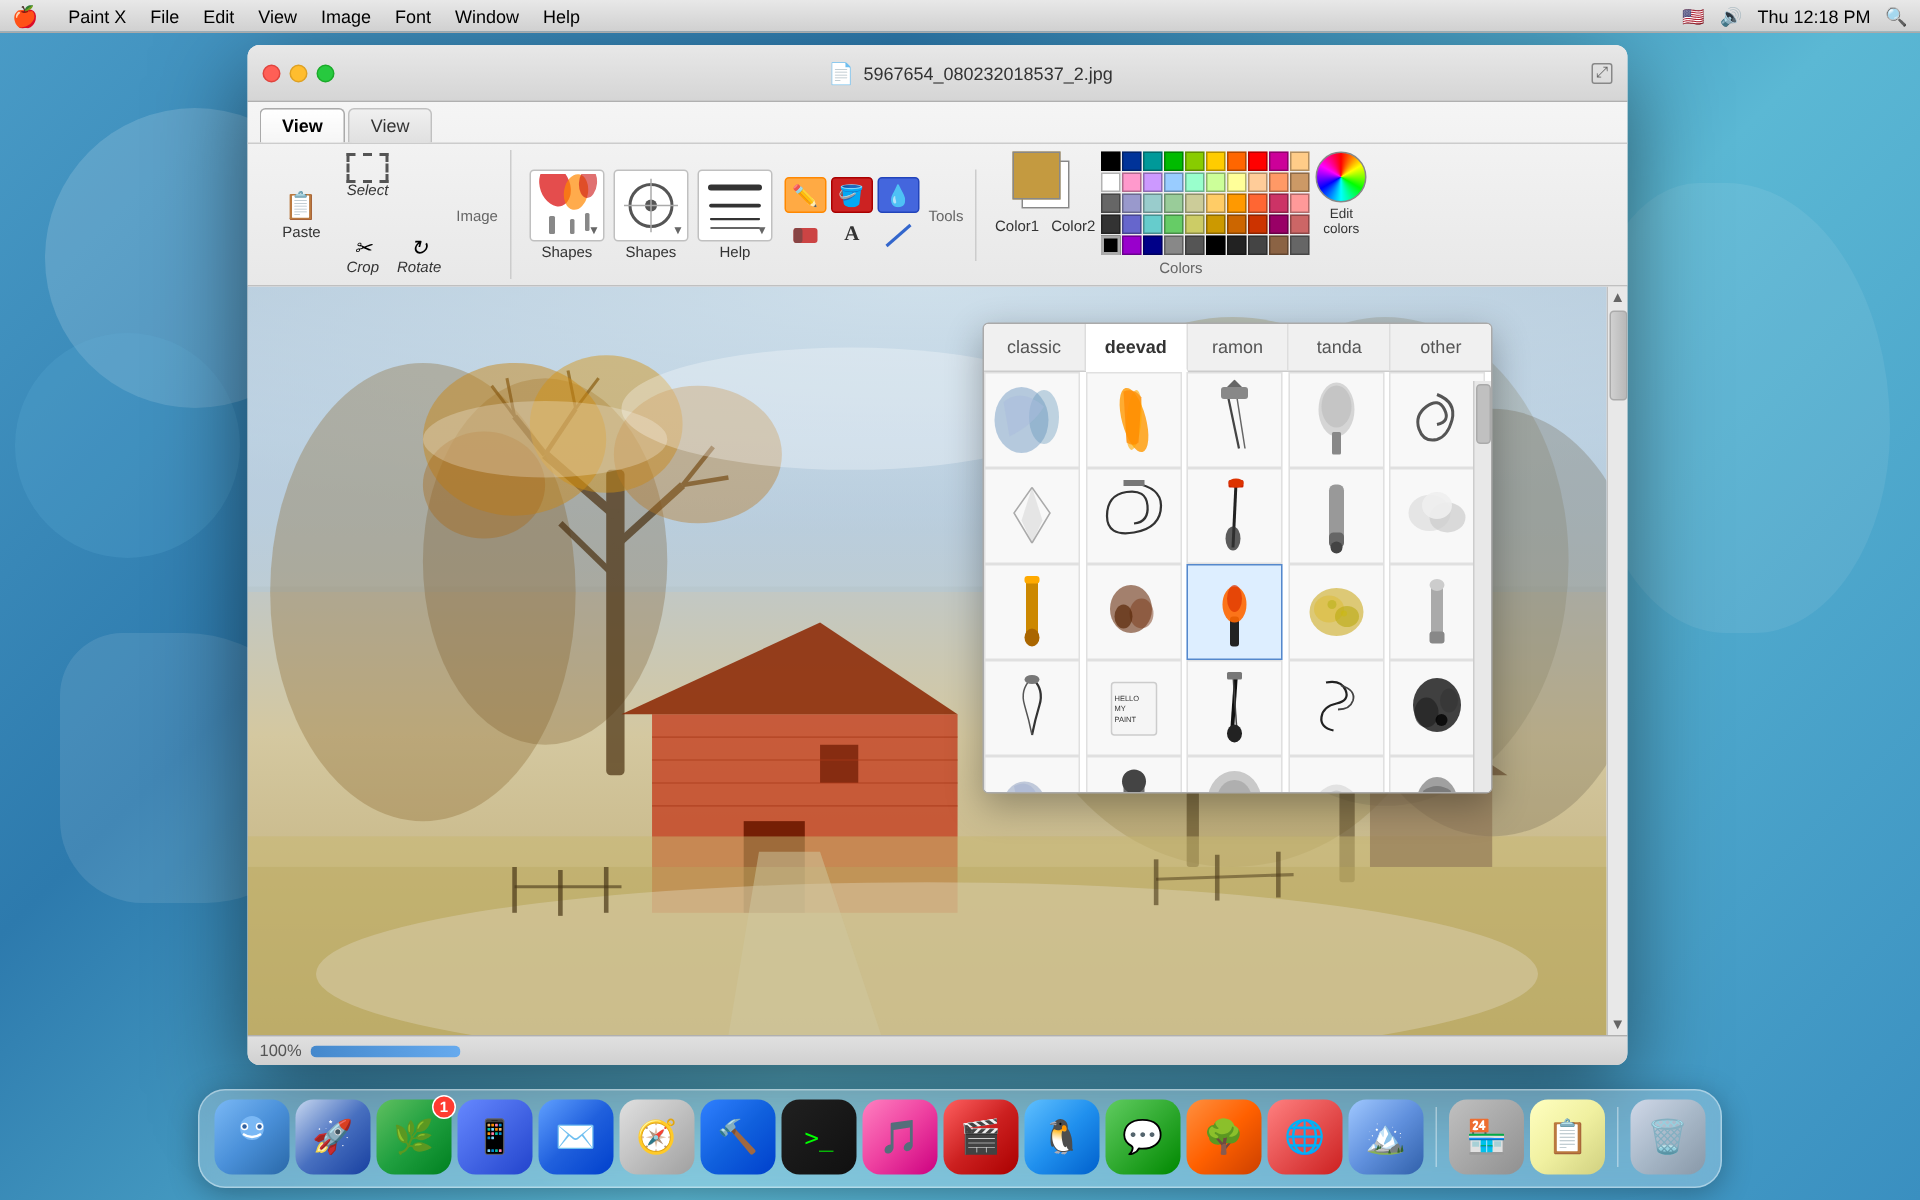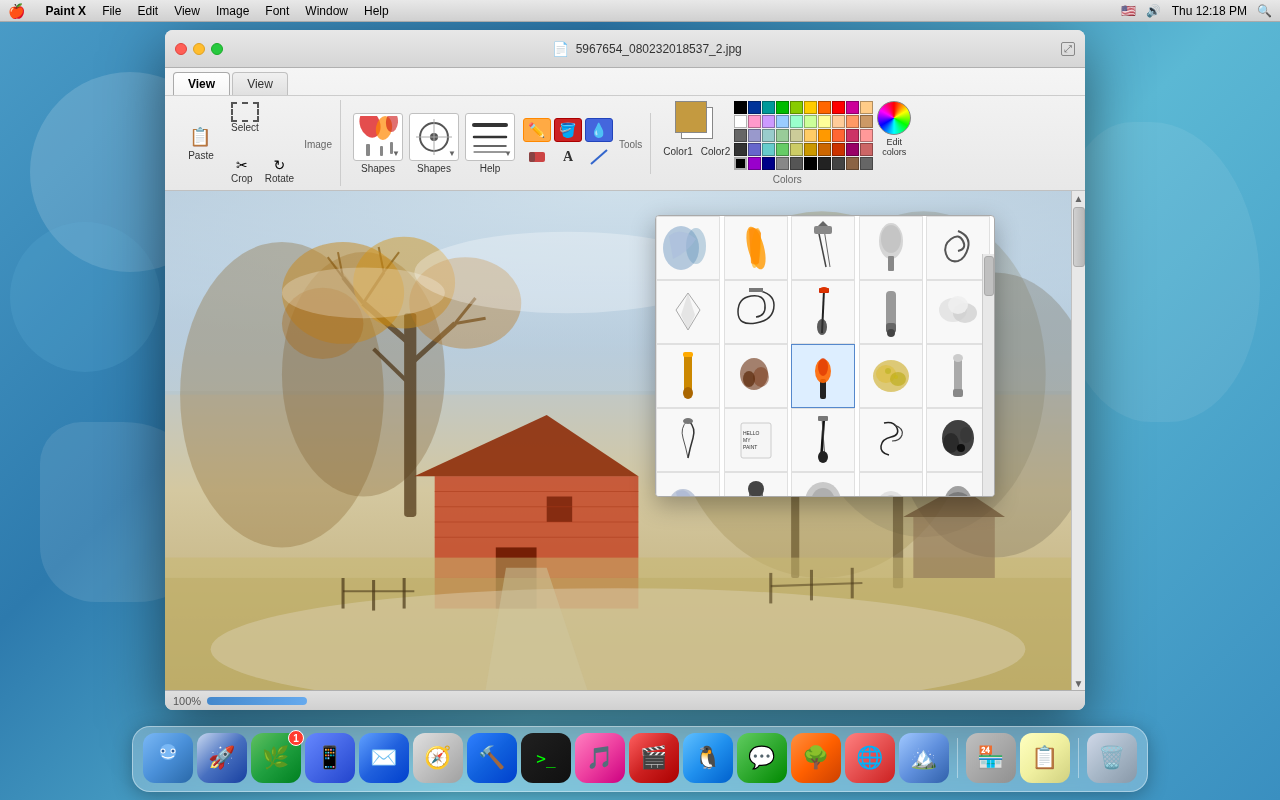--- a/index.html
+++ b/index.html
@@ -21,21 +21,21 @@
       align-items: center;
       padding: 0 8px;
       gap: 16px;
       font-size: 12px;
       font-weight: 500;
       border-bottom: 1px solid #aaa;
       position: relative;
       z-index: 100;
     }
     .mac-menubar .apple-logo { font-size: 14px; margin-right: 4px; }
-    .mac-menubar .app-name { font-weight: 700; }
+    .mac-menubar .app-name { font-weight: 400; }
     .mac-menubar .menu-item { cursor: pointer; }
     .mac-menubar .right-items { margin-left: auto; display: flex; align-items: center; gap: 10px; font-size: 12px; }
 
     
     .desktop-bg {
       position: absolute;
       top: 22px;
       left: 0;
       right: 0;
       bottom: 0;
@@ -443,21 +443,21 @@
     </div>
     <div class="toolbar-content">
 
       <div class="toolbar-group">
         <div style="display:flex; flex-direction:column; align-items:center;">
           <div class="tool-btn">
             <div class="icon">📋</div>
             <span>Paste</span>
           </div>
         </div>
-        <div style="display:flex; flex-direction:column; gap:20px;">
+        <div style="display:flex; flex-direction:column; gap:20px;font-style:italic;">
           <div class="tool-btn-row">
 
             <div style="display:flex;flex-direction:column;align-items:center;cursor:pointer;padding:2px 4px;">
               <div style="width:28px;height:20px;border:2px dashed #555;display:flex;align-items:center;justify-content:center;"></div>
               <span style="font-size:10px;color:#333;">Select</span>
             </div>
           </div>
           <div class="tool-btn-row">
 
             <div style="display:flex;flex-direction:column;align-items:center;cursor:pointer;padding:2px 4px;">
@@ -740,20 +740,27 @@
   </div>
 
   <div class="statusbar">
     <span>100%</span>
     <div class="progress-bar">
       <div class="progress-fill"></div>
     </div>
   </div>
 
   <div class="brush-panel">
+    <div class="brush-tabs">
+      <div class="brush-tab">classic</div>
+      <div class="brush-tab active">deevad</div>
+      <div class="brush-tab">ramon</div>
+      <div class="brush-tab">tanda</div>
+      <div class="brush-tab">other</div>
+    </div>
 
     <div class="brush-grid">
 
       <div class="brush-cell">
         <svg width="54" height="54" viewBox="0 0 54 54">
 
           <ellipse cx="20" cy="27" rx="18" ry="22" fill="#88aacc" opacity="0.6"></ellipse>
           <ellipse cx="35" cy="25" rx="10" ry="18" fill="#6699bb" opacity="0.4"></ellipse>
           <path d="M8 15 Q20 5 35 18 Q28 30 12 38 Z" fill="#aabbdd" opacity="0.5"></path>
         </svg>

